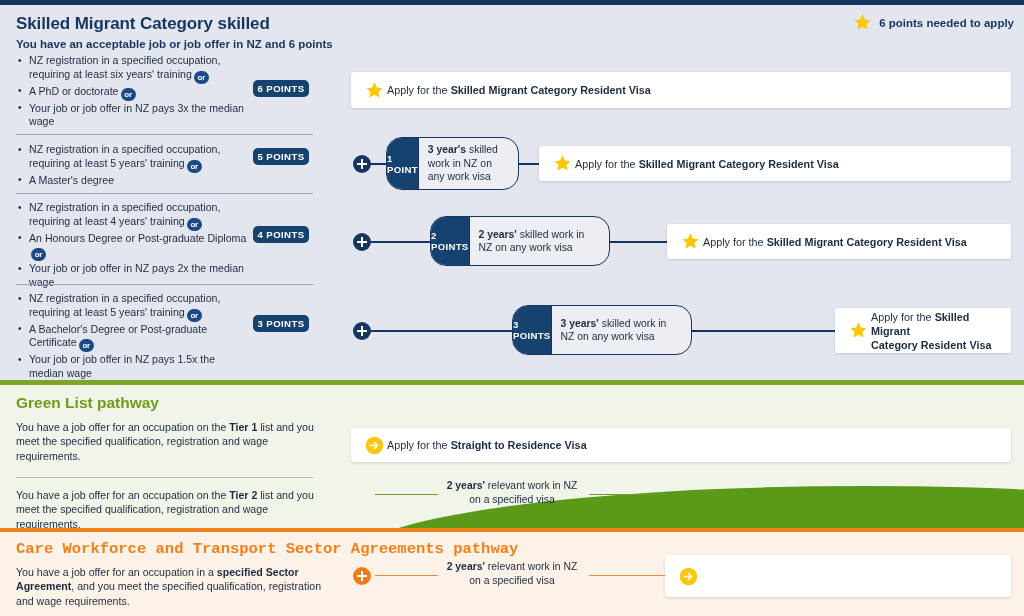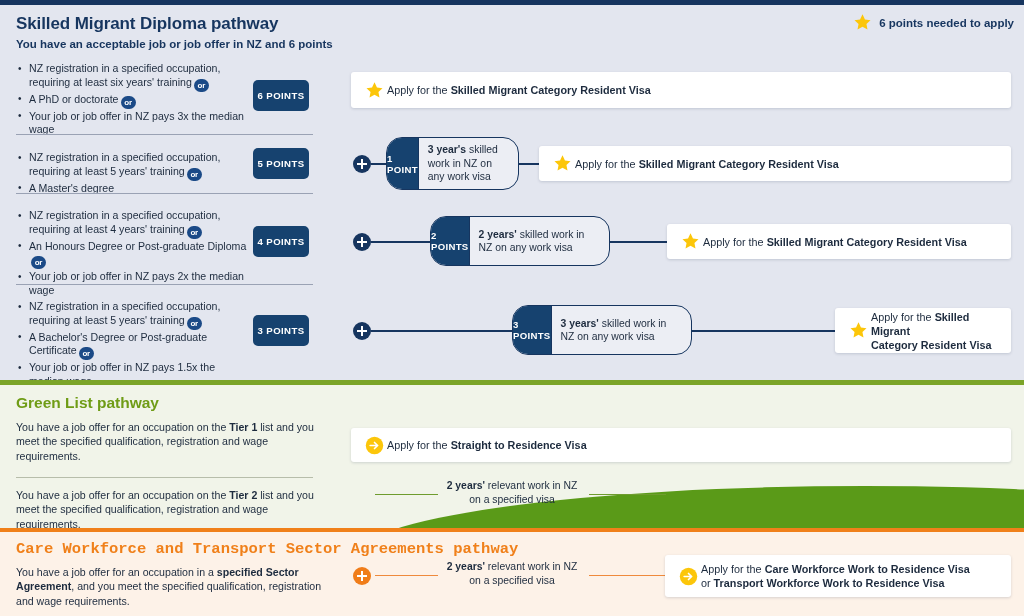--- a/index.html
+++ b/index.html
@@ -27,40 +27,40 @@
   }
 
   .legend {
     position:absolute; right:10px; top:8px;
     display:flex; align-items:center; gap:7px;
   }
   .legend-text { font-size:11.5px; font-weight:bold; color:#16355f; }
 
   
   .group { position:absolute; left:16px; width:310px; }
-  .group .bullets { width:232px;margin-top:8px; }
+  .group .bullets { width:232px; }
   .bullet {
     position:relative; padding-left:13px;
     font-size:10.6px; line-height:13.6px; color:#1d2b3e; margin-bottom:1px;
   }
   .bullet:before {
     content:"•"; position:absolute; left:2px; top:-0.5px; font-size:10px; color:#1d2b3e;
   }
   .divider { position:absolute; left:16px; width:297px; height:1px; background:#9aa2b4; }
 
   .or-badge {
     display:inline-block; vertical-align:-2px;
     width:15px; height:13px; line-height:13px; border-radius:7px;
     background:#1b4a87; color:#fff; font-size:8px; font-weight:bold;
     text-align:center; letter-spacing:-0.2px; margin-left:2px;
   }
 
   .points-badge {
     position:absolute;
-    width:56px; height:31px; border-radius:5px;
+    width:56px; height:17px; border-radius:5px;
     background:#16426f; color:#fff;
     font-size:9.6px; font-weight:bold; letter-spacing:0.4px;
     display:flex; align-items:center; justify-content:center;
   }
 
   
   .plus {
     position:absolute; width:18px; height:18px; border-radius:50%;
     background:#16355f; display:flex; align-items:center; justify-content:center;
   }
@@ -135,21 +135,21 @@
 </style>
 </head>
 <body>
 
 <div class="page">
 
   <div class="topbar"></div>
 
   <div class="smc">
 
-    <div class="smc-title">Skilled Migrant Diploma pathway</div>
+    <div class="smc-title">Skilled Migrant Category skilled</div>
     <div class="smc-sub">You have an acceptable job or job offer in NZ and 6 points</div>
 
     <div class="legend">
       <svg class="star" viewBox="0 0 24 24">
         <path d="M12 1.6l3.1 6.5 7 .9-5.1 4.8 1.3 7-6.3-3.5-6.3 3.5 1.3-7L1.9 9l7-.9z" fill="#fcc60a"></path>
       </svg>
       <span class="legend-text">6 points needed to apply</span>
     </div>
 
     <div class="group" style="top:49px;">
@@ -327,20 +327,17 @@
     <div class="line orange" style="left:375px; top:43px; width:63px;"></div>
     <div class="flow-label" style="left:436px; top:28px; width:152px;">
       <b>2 years'</b><span> relevant work in NZ</span><br><span>on a specified visa</span>
     </div>
     <div class="line orange" style="left:589px; top:43px; width:77px;"></div>
     <div class="card" style="left:665px; top:23px; width:346px; height:42px;">
       <svg class="arrowc" viewBox="0 0 24 24">
         <circle cx="12" cy="12" r="11" fill="#fcc60a"></circle>
         <path d="M6.5 12h9M12 8.2l4 3.8-4 3.8" fill="none" stroke="#fff" stroke-width="2.1" stroke-linecap="round" stroke-linejoin="round"></path>
       </svg>
-      <div class="card-text">
-        <span>Apply for the </span><b>Care Workforce Work to Residence Visa</b><br><span>or </span><b>Transport Workforce Work to Residence Visa</b>
-      </div>
     </div>
 
   </div>
 
 </div>
 
 </body></html>

